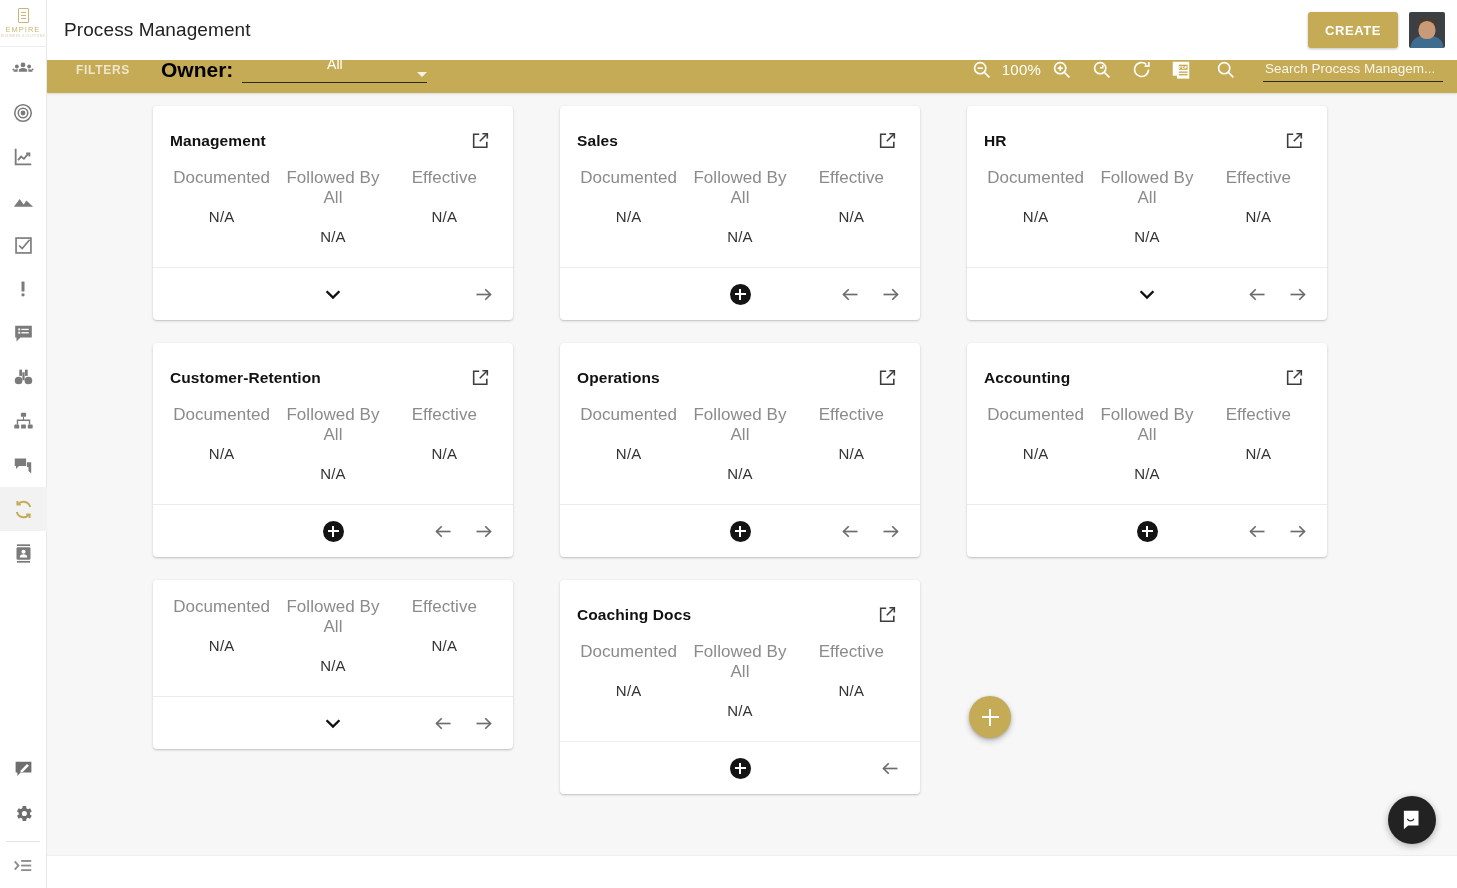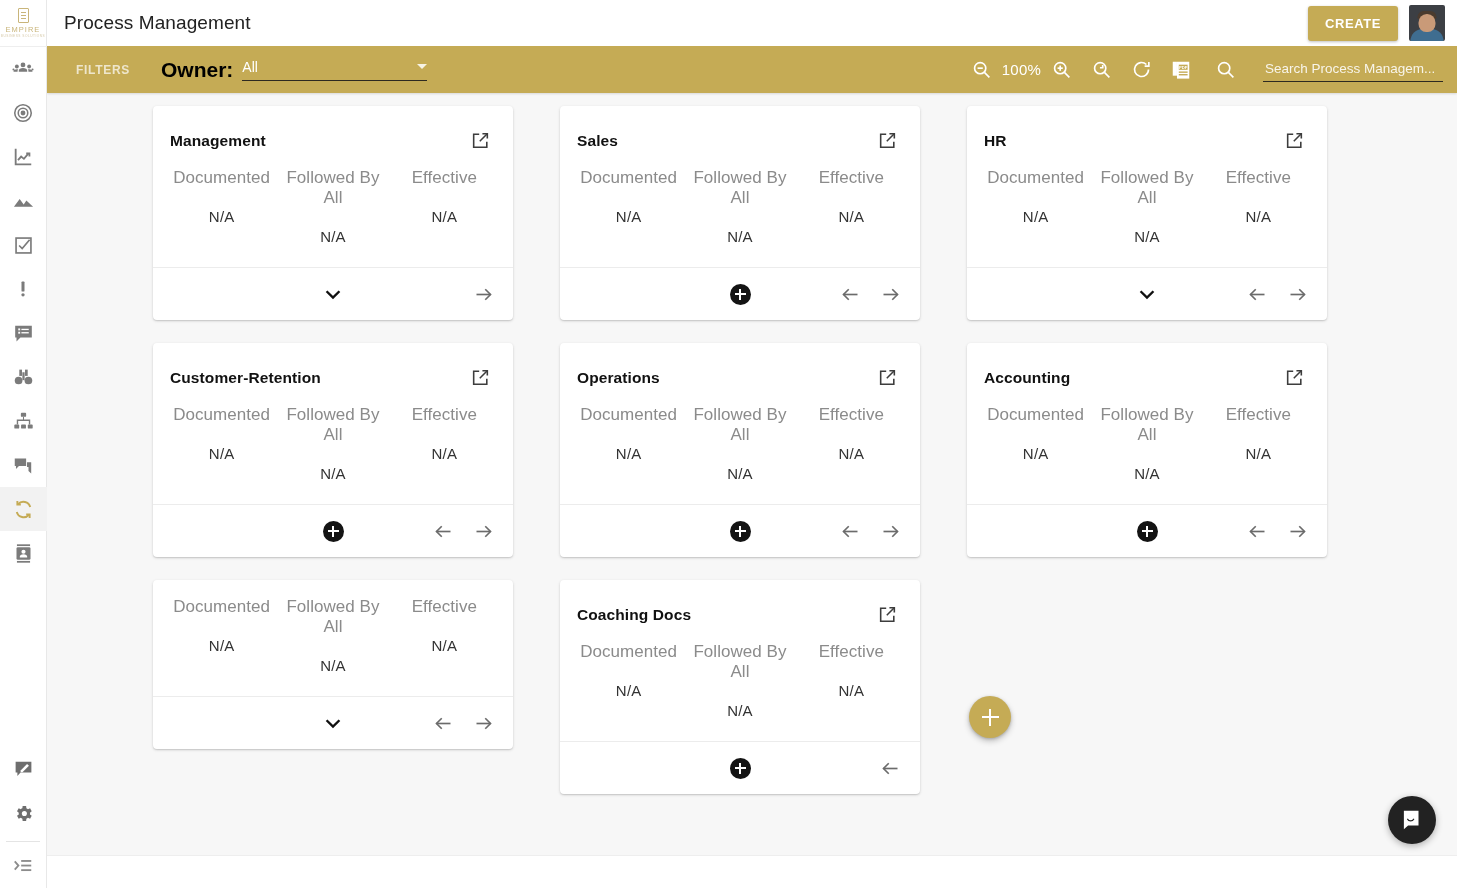--- a/index.html
+++ b/index.html
@@ -42,30 +42,30 @@
     width: 47px; height: 44px;
     display: flex; align-items: center; justify-content: center;
     cursor: pointer; position: relative;
   }
   .rail-item svg { display: block; }
   .rail-item.active { background: #f2f2f2; }
   .rail-sep { width: 34px; height: 1px; background: #e4e4e4; margin: 6px 0 2px 0; }
 
   
   #topbar {
-    position: absolute; left: 47px; top: 0; width: 1410px; height: 46px;
+    position: absolute; left: 47px; top: 0; width: 1410px; height: 60px;
     background: #ffffff;
     display: flex; align-items: center;
     z-index: 30;
   }
   #page-title {
     font-size: 19px; color: #222; margin-left: 17px; font-weight: 400;
     letter-spacing: .1px;
   }
-  #topbar-right { margin-left: auto; display: flex; align-items: center; gap: 11px; padding-right: 12px; }
+  #topbar-right { margin-left: auto; display: flex; gap: 11px; padding-right: 12px; }
   #create-button {
     background: #c5ab55; color: #fff; border: none;
     font-family: inherit; font-size: 13px; font-weight: bold; letter-spacing: .6px;
     padding: 10px 17px; border-radius: 3px; cursor: pointer;
     box-shadow: 0 1px 3px rgba(0,0,0,.25);
   }
   #avatar {
     width: 36px; height: 36px; border-radius: 2px; overflow: hidden;
     background: #3c3f44; position: relative;
   }
@@ -93,21 +93,21 @@
   #filters-label {
     font-size: 12px; font-weight: bold; letter-spacing: .7px;
     color: rgba(255,255,255,.70); margin-left: 29px;
   }
   #owner-label {
     font-size: 21px; font-weight: bold; color: #000000; margin-left: 31px;
   }
   #owner-select {
     margin-left: 9px; width: 185px; position: relative;
     border-bottom: 1px solid #2e2a20; padding-bottom: 5px;
-    display: flex; align-items: center; cursor: pointer;
+    display: flex; align-items: center; cursor: pointer; flex-direction: column;
   }
   #owner-value { font-size: 14px; color: #fff; }
   .sel-caret {
     margin-left: auto; width: 0; height: 0;
     border-left: 5px solid transparent; border-right: 5px solid transparent;
     border-top: 5px solid rgba(255,255,255,.85);
   }
   #filter-tools { margin-left: auto; display: flex; align-items: center; padding-right: 14px; }
   .ftool { width: 40px; height: 40px; display: flex; align-items: center; justify-content: center; cursor: pointer; }
   #zoom-level { font-size: 15px; color: #fff; font-weight: 500; letter-spacing: .2px; }

